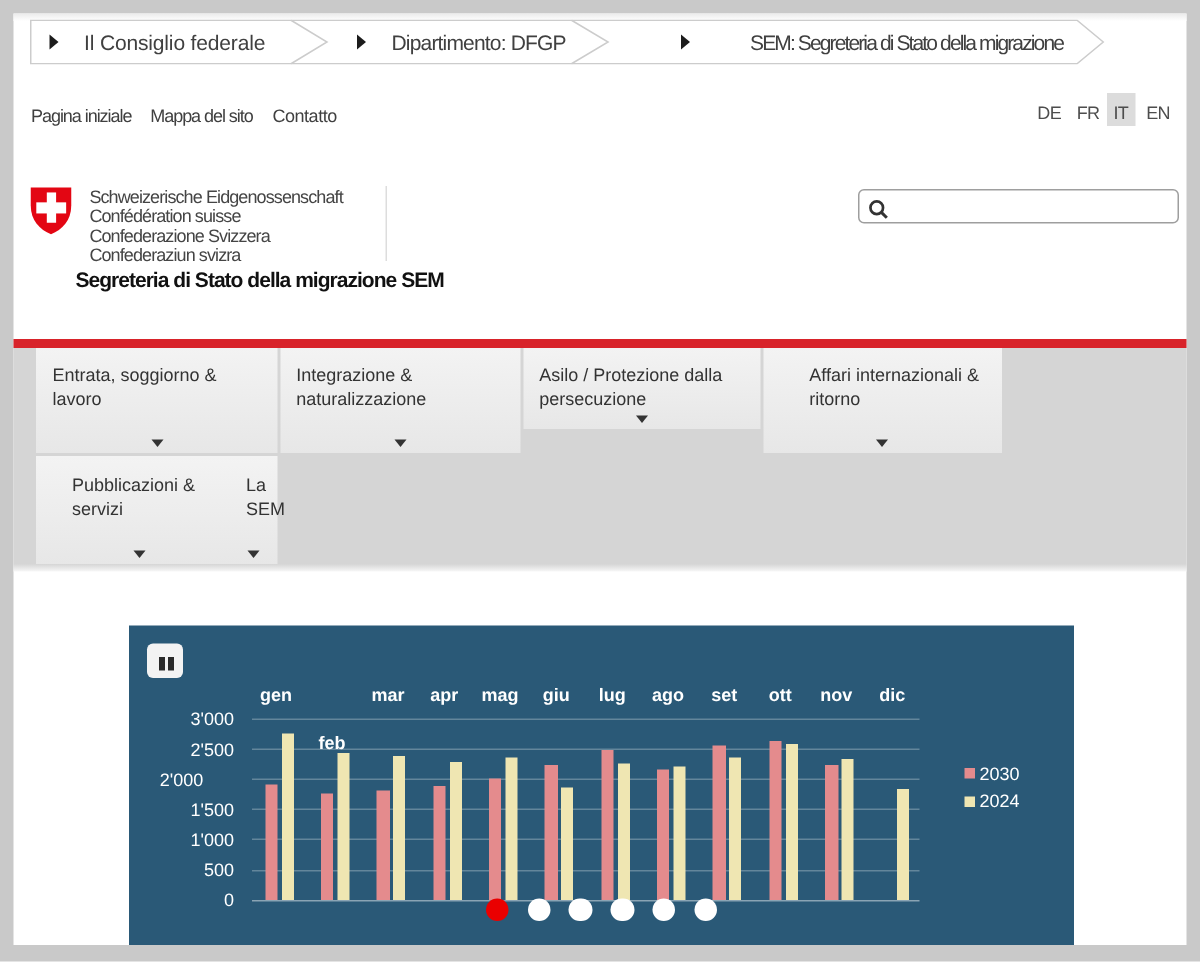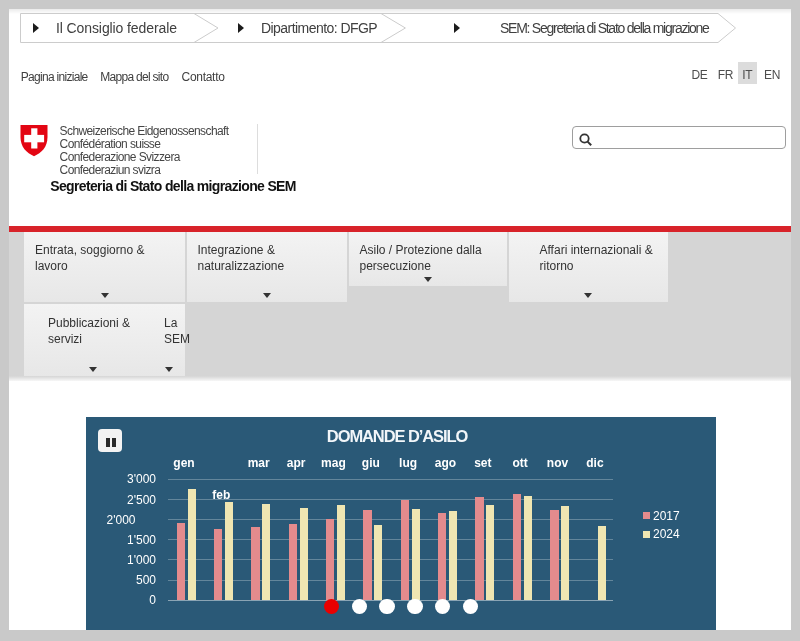--- a/index.html
+++ b/index.html
@@ -63,21 +63,20 @@
 <style>
 .tab{background:linear-gradient(#f3f3f3,#e7e7e7);font-size:12px;line-height:16px;color:#333;padding:10px 0 0 11px;box-sizing:border-box;}
 .tab2{padding-top:11px;}
 .tab:after{content:"";position:absolute;left:50%;margin-left:-4px;bottom:4px;width:0;height:0;border-left:4px solid transparent;border-right:4px solid transparent;border-top:5px solid #333;}
 </style>
 
 <div class="abs" id="chart" style="left:86px;top:417px;width:630px;height:213px;background:#2a5977;overflow:hidden;">
   <div class="abs" style="left:12px;top:12px;width:24px;height:23px;background:#f3f3f3;border-radius:4px;"></div>
   <div class="abs" style="left:19.5px;top:21px;width:4px;height:9px;background:#2a2a2a"></div>
   <div class="abs" style="left:25.5px;top:21px;width:4px;height:9px;background:#2a2a2a"></div>
-  <div class="abs" style="left:0;top:10px;width:622px;text-align:center;font-size:16.5px;font-weight:bold;letter-spacing:-1.1px;color:#f2f6f9;line-height:19px;">DOMANDE D’ASILO</div>
   <div id="cbody">
       <div class="abs" style="left:82px;top:61.8px;width:445px;height:1px;background:rgba(255,255,255,0.27)"></div>
       <div class="abs" style="left:0;top:55.3px;width:70px;text-align:right;font-size:12px;color:#fff;line-height:14px;">3'000</div>
       <div class="abs" style="left:82px;top:82.0px;width:445px;height:1px;background:rgba(255,255,255,0.27)"></div>
       <div class="abs" style="left:0;top:75.5px;width:70px;text-align:right;font-size:12px;color:#fff;line-height:14px;">2'500</div>
       <div class="abs" style="left:82px;top:102.1px;width:445px;height:1px;background:rgba(255,255,255,0.27)"></div>
       <div class="abs" style="left:0;top:95.6px;width:70px;text-align:center;font-size:12px;color:#fff;line-height:14px;">2'000</div>
       <div class="abs" style="left:82px;top:122.3px;width:445px;height:1px;background:rgba(255,255,255,0.27)"></div>
       <div class="abs" style="left:0;top:115.8px;width:70px;text-align:right;font-size:12px;color:#fff;line-height:14px;">1'500</div>
       <div class="abs" style="left:82px;top:142.4px;width:445px;height:1px;background:rgba(255,255,255,0.27)"></div>
@@ -115,21 +114,21 @@
       <div class="abs" style="left:400.3px;top:88.1px;width:8px;height:95.2px;background:#efe6b2"></div>
       <div class="abs" style="left:416.2px;top:39px;width:36px;text-align:center;font-size:12px;font-weight:bold;color:#fff;line-height:14px;">ott</div>
       <div class="abs" style="left:426.7px;top:76.8px;width:8.5px;height:106.5px;background:#e48b8d"></div>
       <div class="abs" style="left:437.7px;top:79.1px;width:8px;height:104.2px;background:#efe6b2"></div>
       <div class="abs" style="left:453.5px;top:39px;width:36px;text-align:center;font-size:12px;font-weight:bold;color:#fff;line-height:14px;">nov</div>
       <div class="abs" style="left:464.0px;top:92.5px;width:8.5px;height:90.8px;background:#e48b8d"></div>
       <div class="abs" style="left:475.0px;top:89.4px;width:8px;height:93.9px;background:#efe6b2"></div>
       <div class="abs" style="left:490.9px;top:39px;width:36px;text-align:center;font-size:12px;font-weight:bold;color:#fff;line-height:14px;">dic</div>
       <div class="abs" style="left:512.4px;top:108.5px;width:8px;height:74.8px;background:#efe6b2"></div>
       <div class="abs" style="left:556.5px;top:95px;width:7px;height:7px;background:#e48b8d"></div>
-      <div class="abs" style="left:567px;top:91.5px;font-size:12px;color:#fff;line-height:14px;">2017</div>
+      <div class="abs" style="left:567px;top:91.5px;font-size:12px;color:#fff;line-height:14px;">2030</div>
       <div class="abs" style="left:556.5px;top:113.5px;width:7px;height:7px;background:#efe6b2"></div>
       <div class="abs" style="left:567px;top:110px;font-size:12px;color:#fff;line-height:14px;">2024</div>
       <div class="abs" style="left:237.75px;top:181.75px;width:15.5px;height:15.5px;border-radius:50%;background:#ea0000"></div>
       <div class="abs" style="left:265.55px;top:181.75px;width:15.5px;height:15.5px;border-radius:50%;background:#ffffff"></div>
       <div class="abs" style="left:293.35px;top:181.75px;width:15.5px;height:15.5px;border-radius:50%;background:#ffffff"></div>
       <div class="abs" style="left:321.15px;top:181.75px;width:15.5px;height:15.5px;border-radius:50%;background:#ffffff"></div>
       <div class="abs" style="left:348.95px;top:181.75px;width:15.5px;height:15.5px;border-radius:50%;background:#ffffff"></div>
       <div class="abs" style="left:376.75px;top:181.75px;width:15.5px;height:15.5px;border-radius:50%;background:#ffffff"></div>
     </div>
 </div>

